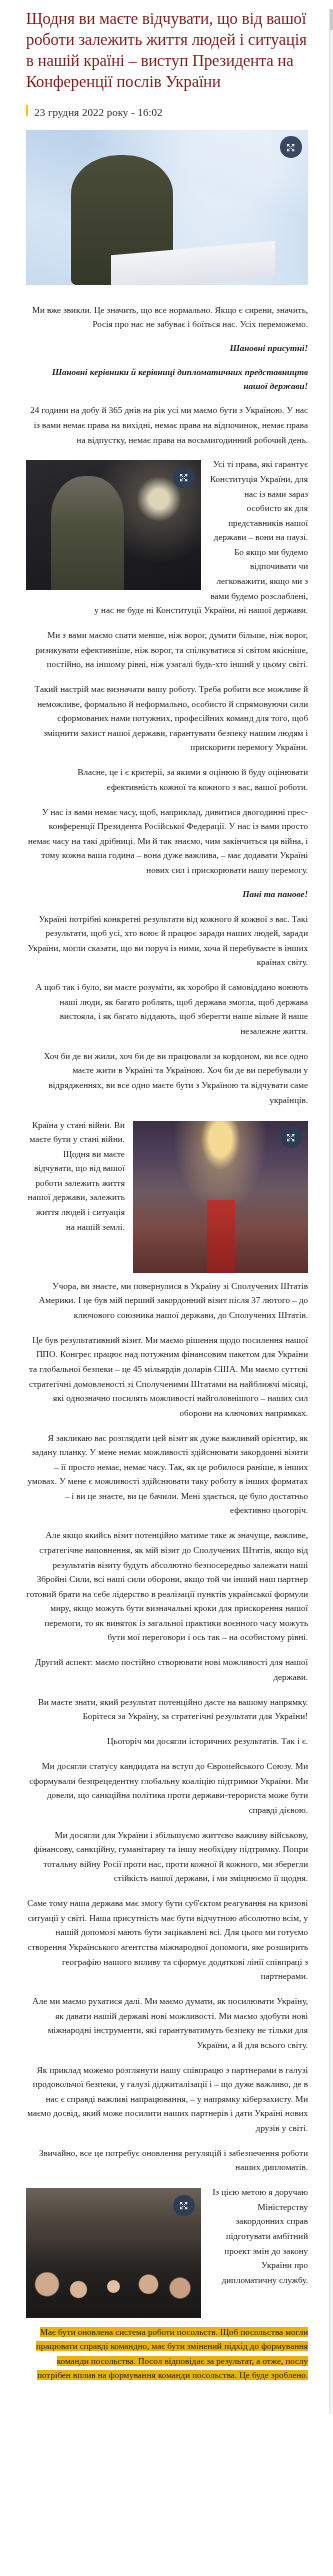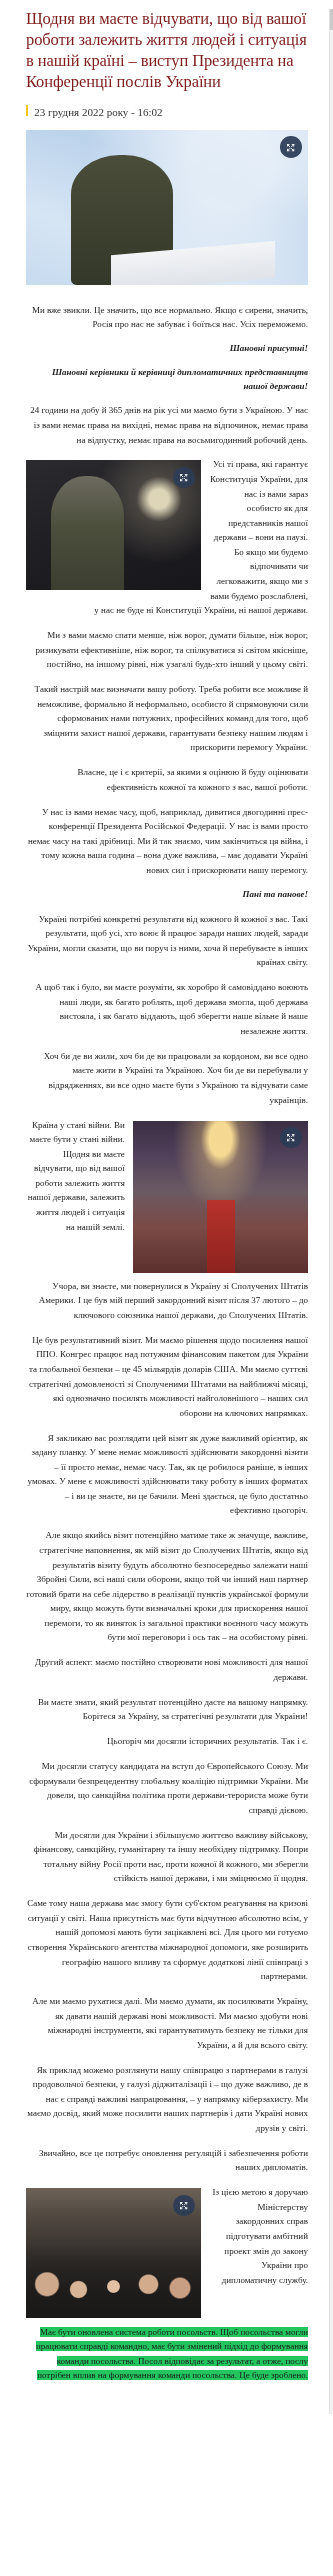--- a/index.html
+++ b/index.html
@@ -179,21 +179,21 @@
     text-align:right;
   }
   p.salutation{
     font-weight:700;
     font-style:italic;
     font-size:9px;
     line-height:1.5;
     margin-bottom:10.3px;
   }
   .clearfix:after{content:"";display:table;clear:both;}
-  mark.sel{ background:#22c55e; color:#1c1c1c; }
+  mark.sel{ background:#eab308; color:#1c1c1c; }
 </style>
 </head>
 <body>
 
 <div class="page">
 
   <div class="scroll-strip">
     <div class="scroll-thumb"></div>
   </div>
 

